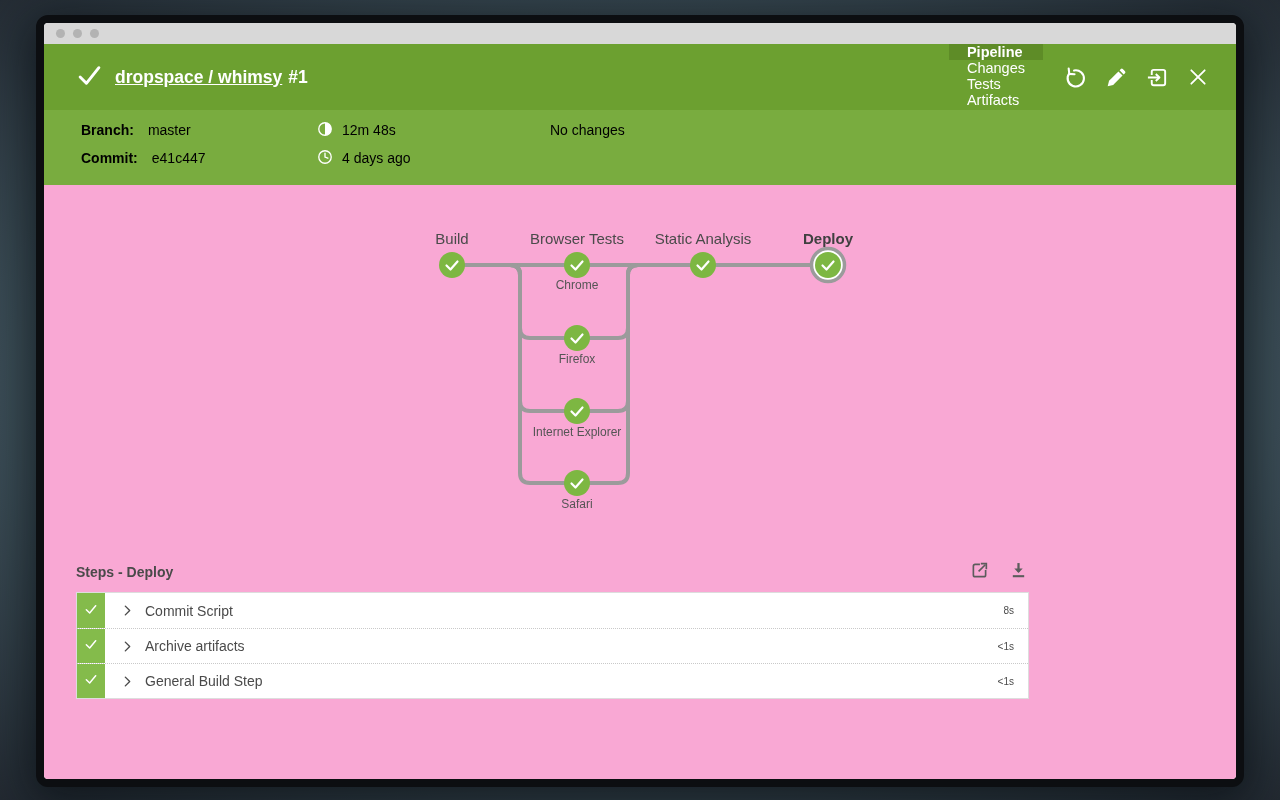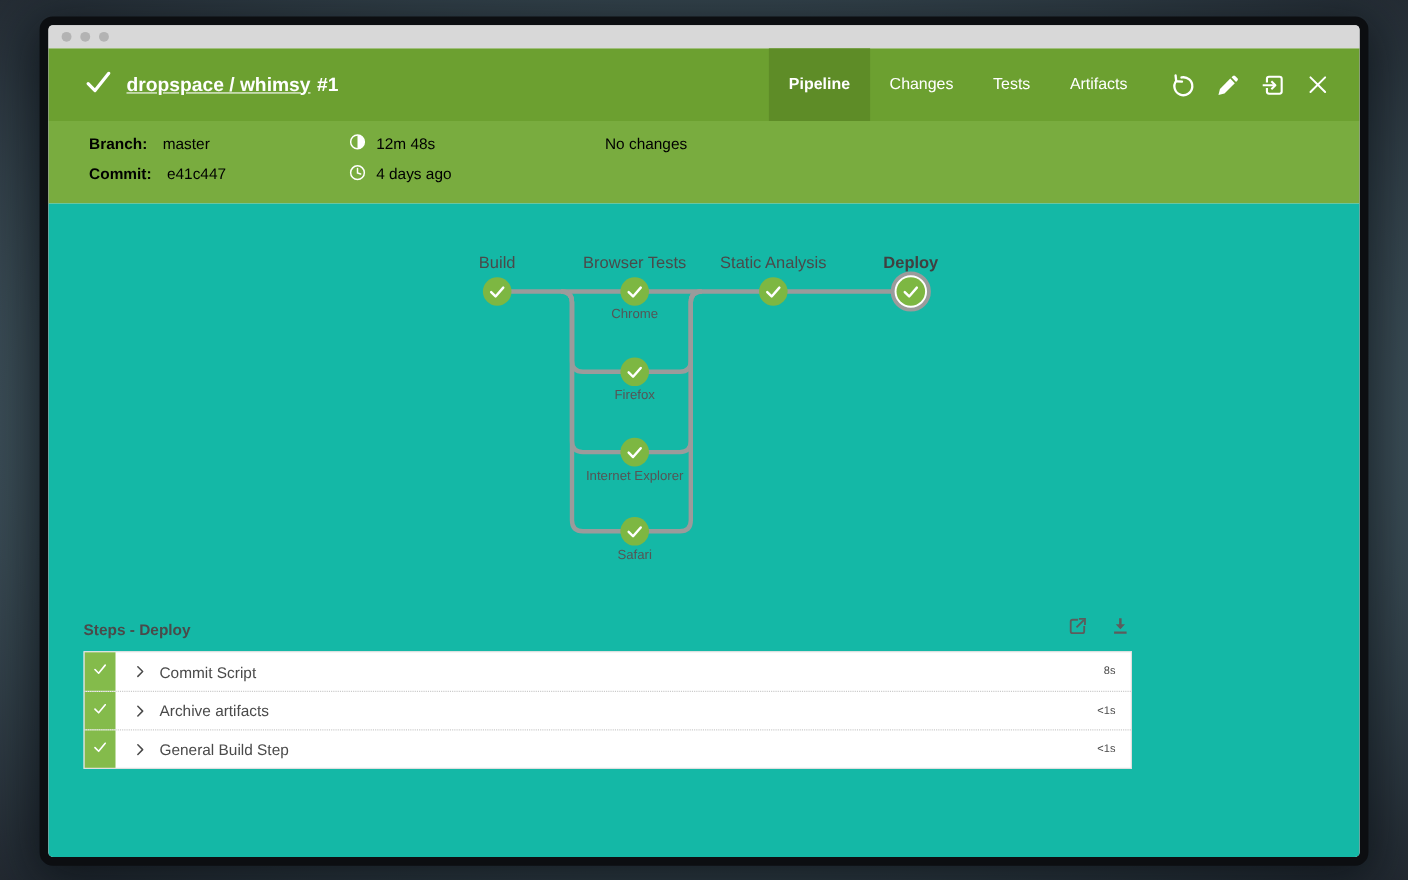--- a/index.html
+++ b/index.html
@@ -27,38 +27,38 @@
   
   .header {
     height:66px; background:#6CA030; color:#fff;
     display:flex; align-items:stretch;
   }
   .h-left { display:flex; align-items:center; padding-left:33px; gap:13px; }
   .run-title { font-size:17.5px; font-weight:bold; white-space:nowrap; }
   .run-title a { color:#fff; text-decoration:underline; cursor:pointer; }
   .run-no { margin-left:6px; }
   .spacer { flex:1; }
-  .tabs { display:flex; align-items:stretch; }
+  .tabs { display:flex; align-items:stretch;flex-direction:column; }
   .tab {
     display:flex; align-items:center; padding:0 18px;
     font-size:14.5px; color:#fff; cursor:pointer;
   }
   .tab.active { background:#5E8C27; font-weight:bold; }
   .actions { display:flex; align-items:center; gap:13px; padding:0 24px 0 18px; }
   .abtn {
     width:28px; height:28px; display:flex; align-items:center; justify-content:center;
     cursor:pointer;
   }
   .abtn svg { display:block; }
   
   .infobar { position:relative; height:75px; background:#79AC3F; color:#000000; font-size:14px; }
   .ib { position:absolute; display:flex; align-items:center; gap:8px; height:20px; }
   .ib b { font-weight:bold; margin-right:6px; }
   
-  .content { position:relative; height:605px; background:#14b8a6;padding-left:44px; }
+  .content { position:relative; height:605px; background:#f9a8d4;padding-left:44px; }
   .graph { position:absolute; left:0; top:0; width:1192px; height:345px; }
   .stage-label { font-size:15px; fill:#4A4A4A; }
   .stage-label.selected { font-weight:bold; fill:#404040; }
   .pnode-label { font-size:12px; fill:#555555; }
   
   .steps { position:absolute; left:32px; top:374px; width:953px; }
   .steps-head { display:flex; align-items:center; height:26px; }
   .steps-title { font-size:14px; font-weight:bold; color:#4A4A4A; }
   .steps-icons { margin-left:auto; display:flex; align-items:center; gap:17px; }
   .sicon { width:22px; height:22px; display:flex; align-items:center; justify-content:center; cursor:pointer; }

